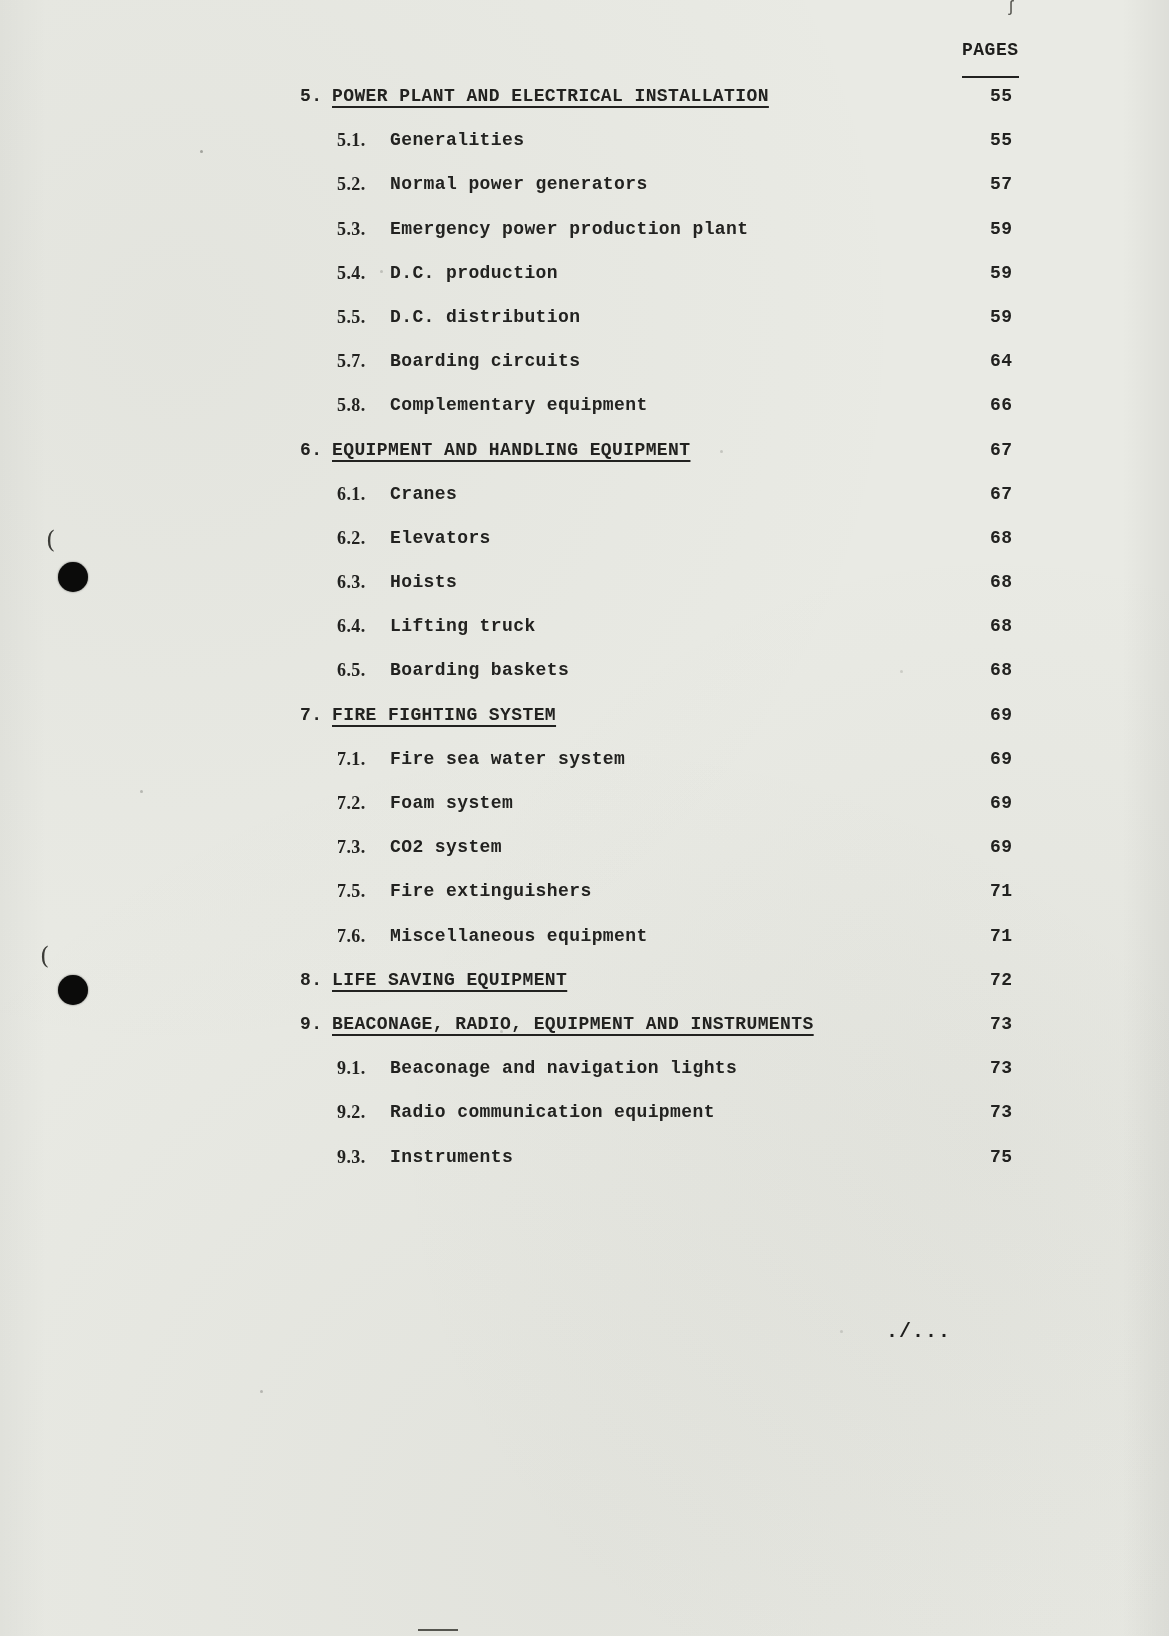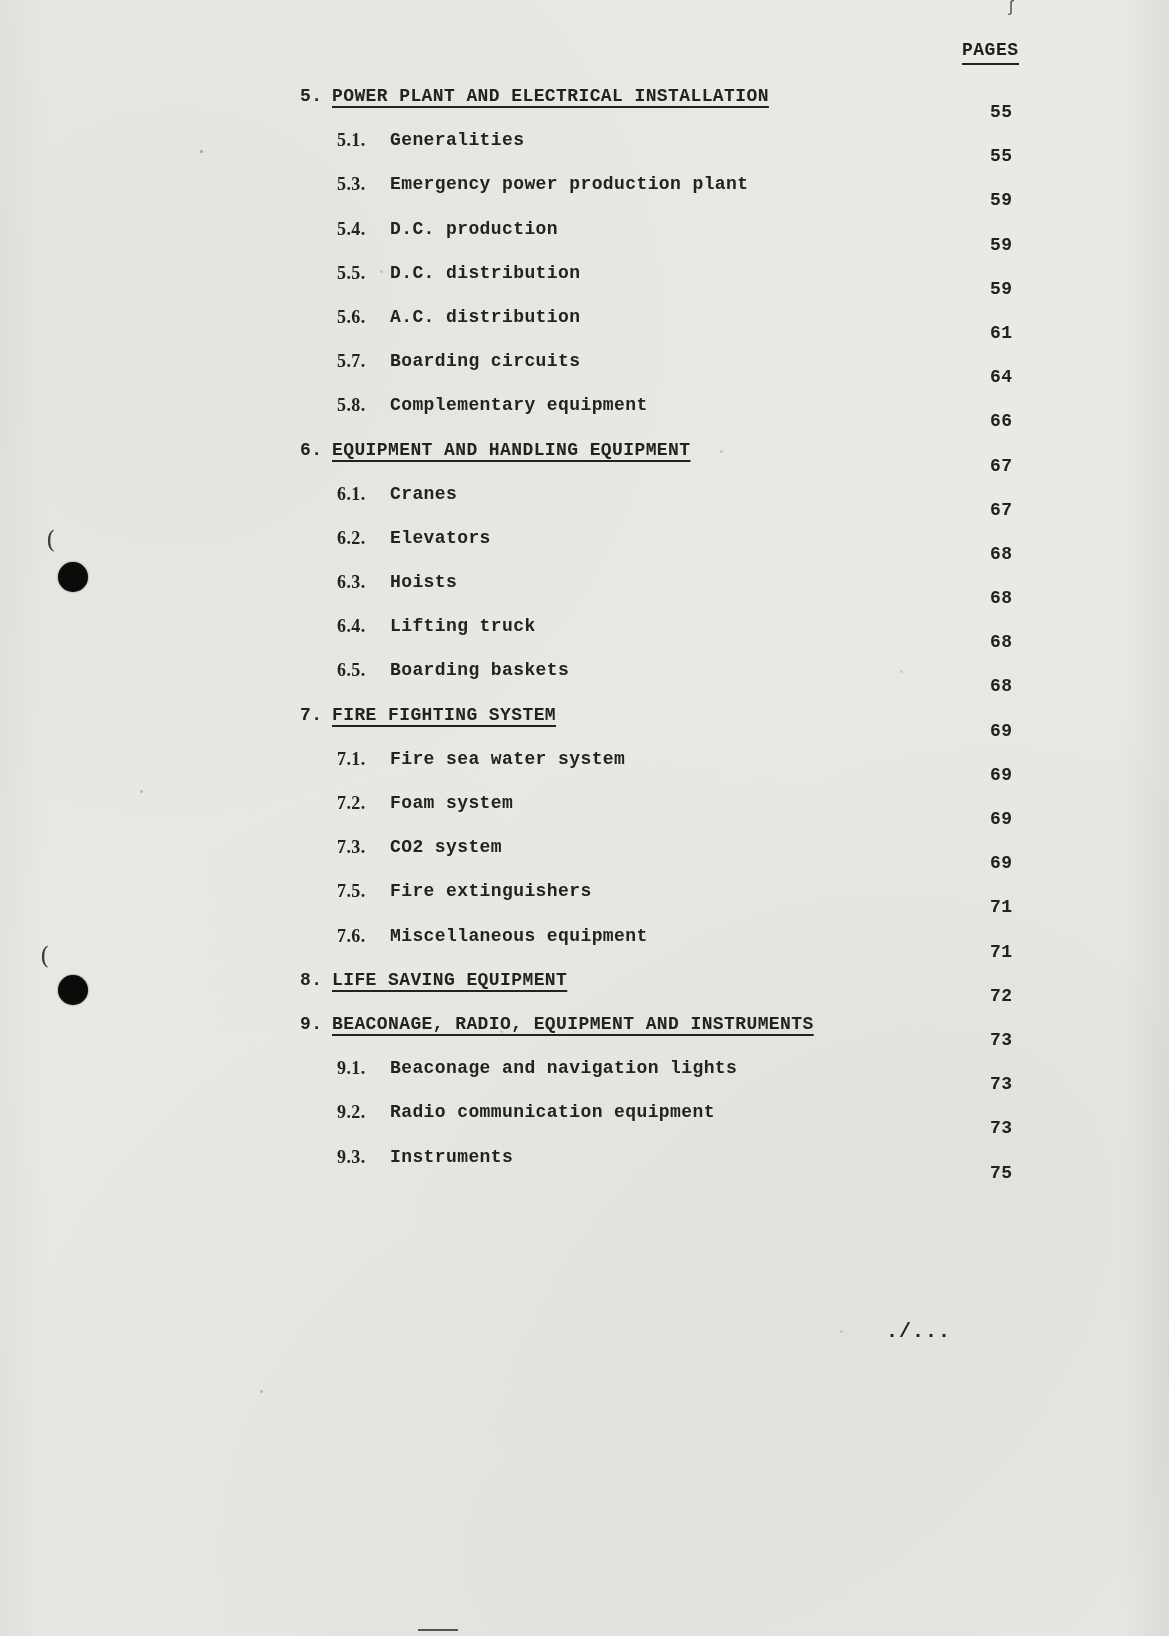--- a/index.html
+++ b/index.html
@@ -19,21 +19,21 @@
       linear-gradient(90deg, rgba(0,0,0,0.03) 0%, rgba(0,0,0,0) 4%, rgba(0,0,0,0) 96%, rgba(0,0,0,0.05) 100%);
     color:#1e1e1c;
     overflow:hidden;
   }
   .pages-header {
     position:absolute;
     top:40px; left:962px;
     font-size:18px; font-weight:bold;
     letter-spacing:0.5px;
     border-bottom:2px solid #222220;
-    padding-bottom:3px;
+    padding-bottom:16px;
   }
   .toc {
     position:absolute;
     top:86px; left:0; width:100%;
   }
   .toc-row {
     position:relative;
     height:44.2px;
     white-space:nowrap;
     font-size:18px;
@@ -46,21 +46,21 @@
   .toc-row .num { display:inline-block; vertical-align:top; }
   .level-1 .num { width:32px; }
   .level-2 .num { width:53px;font-family:Liberation Serif, serif; }
   .level-1 .title {
     text-decoration:underline;
     text-underline-offset:5px;
     text-decoration-thickness:1.5px;
   }
   .toc-row .pagenum {
     position:absolute;
-    left:990px; top:16px;
+    left:990px; top:0;
   }
   .footer-mark {
     position:absolute;
     top:1320px; left:886px;
     font-size:20px; font-weight:bold;
     letter-spacing:1px;
   }
   .hole {
     position:absolute;
     width:30px; height:30px;
@@ -107,24 +107,24 @@
 </head>
 <body>
 
 <div class="page">
   <div class="corner-mark">ʃ</div>
   <div class="pages-header">PAGES</div>
 
   <div class="toc" id="toc">
       <div class="toc-row level-1"><span class="num">5.</span><span class="title">POWER PLANT AND ELECTRICAL INSTALLATION</span><span class="pagenum">55</span></div>
       <div class="toc-row level-2"><span class="num">5.1.</span><span class="title">Generalities</span><span class="pagenum">55</span></div>
+      <div class="toc-row level-2"><span class="num">5.2.</span><span class="title">Normal power generators</span><span class="pagenum">57</span></div>
       <div class="toc-row level-2"><span class="num">5.3.</span><span class="title">Emergency power production plant</span><span class="pagenum">59</span></div>
       <div class="toc-row level-2"><span class="num">5.4.</span><span class="title">D.C. production</span><span class="pagenum">59</span></div>
       <div class="toc-row level-2"><span class="num">5.5.</span><span class="title">D.C. distribution</span><span class="pagenum">59</span></div>
-      <div class="toc-row level-2"><span class="num">5.6.</span><span class="title">A.C. distribution</span><span class="pagenum">61</span></div>
       <div class="toc-row level-2"><span class="num">5.7.</span><span class="title">Boarding circuits</span><span class="pagenum">64</span></div>
       <div class="toc-row level-2"><span class="num">5.8.</span><span class="title">Complementary equipment</span><span class="pagenum">66</span></div>
       <div class="toc-row level-1"><span class="num">6.</span><span class="title">EQUIPMENT AND HANDLING EQUIPMENT</span><span class="pagenum">67</span></div>
       <div class="toc-row level-2"><span class="num">6.1.</span><span class="title">Cranes</span><span class="pagenum">67</span></div>
       <div class="toc-row level-2"><span class="num">6.2.</span><span class="title">Elevators</span><span class="pagenum">68</span></div>
       <div class="toc-row level-2"><span class="num">6.3.</span><span class="title">Hoists</span><span class="pagenum">68</span></div>
       <div class="toc-row level-2"><span class="num">6.4.</span><span class="title">Lifting truck</span><span class="pagenum">68</span></div>
       <div class="toc-row level-2"><span class="num">6.5.</span><span class="title">Boarding baskets</span><span class="pagenum">68</span></div>
       <div class="toc-row level-1"><span class="num">7.</span><span class="title">FIRE FIGHTING SYSTEM</span><span class="pagenum">69</span></div>
       <div class="toc-row level-2"><span class="num">7.1.</span><span class="title">Fire sea water system</span><span class="pagenum">69</span></div>

